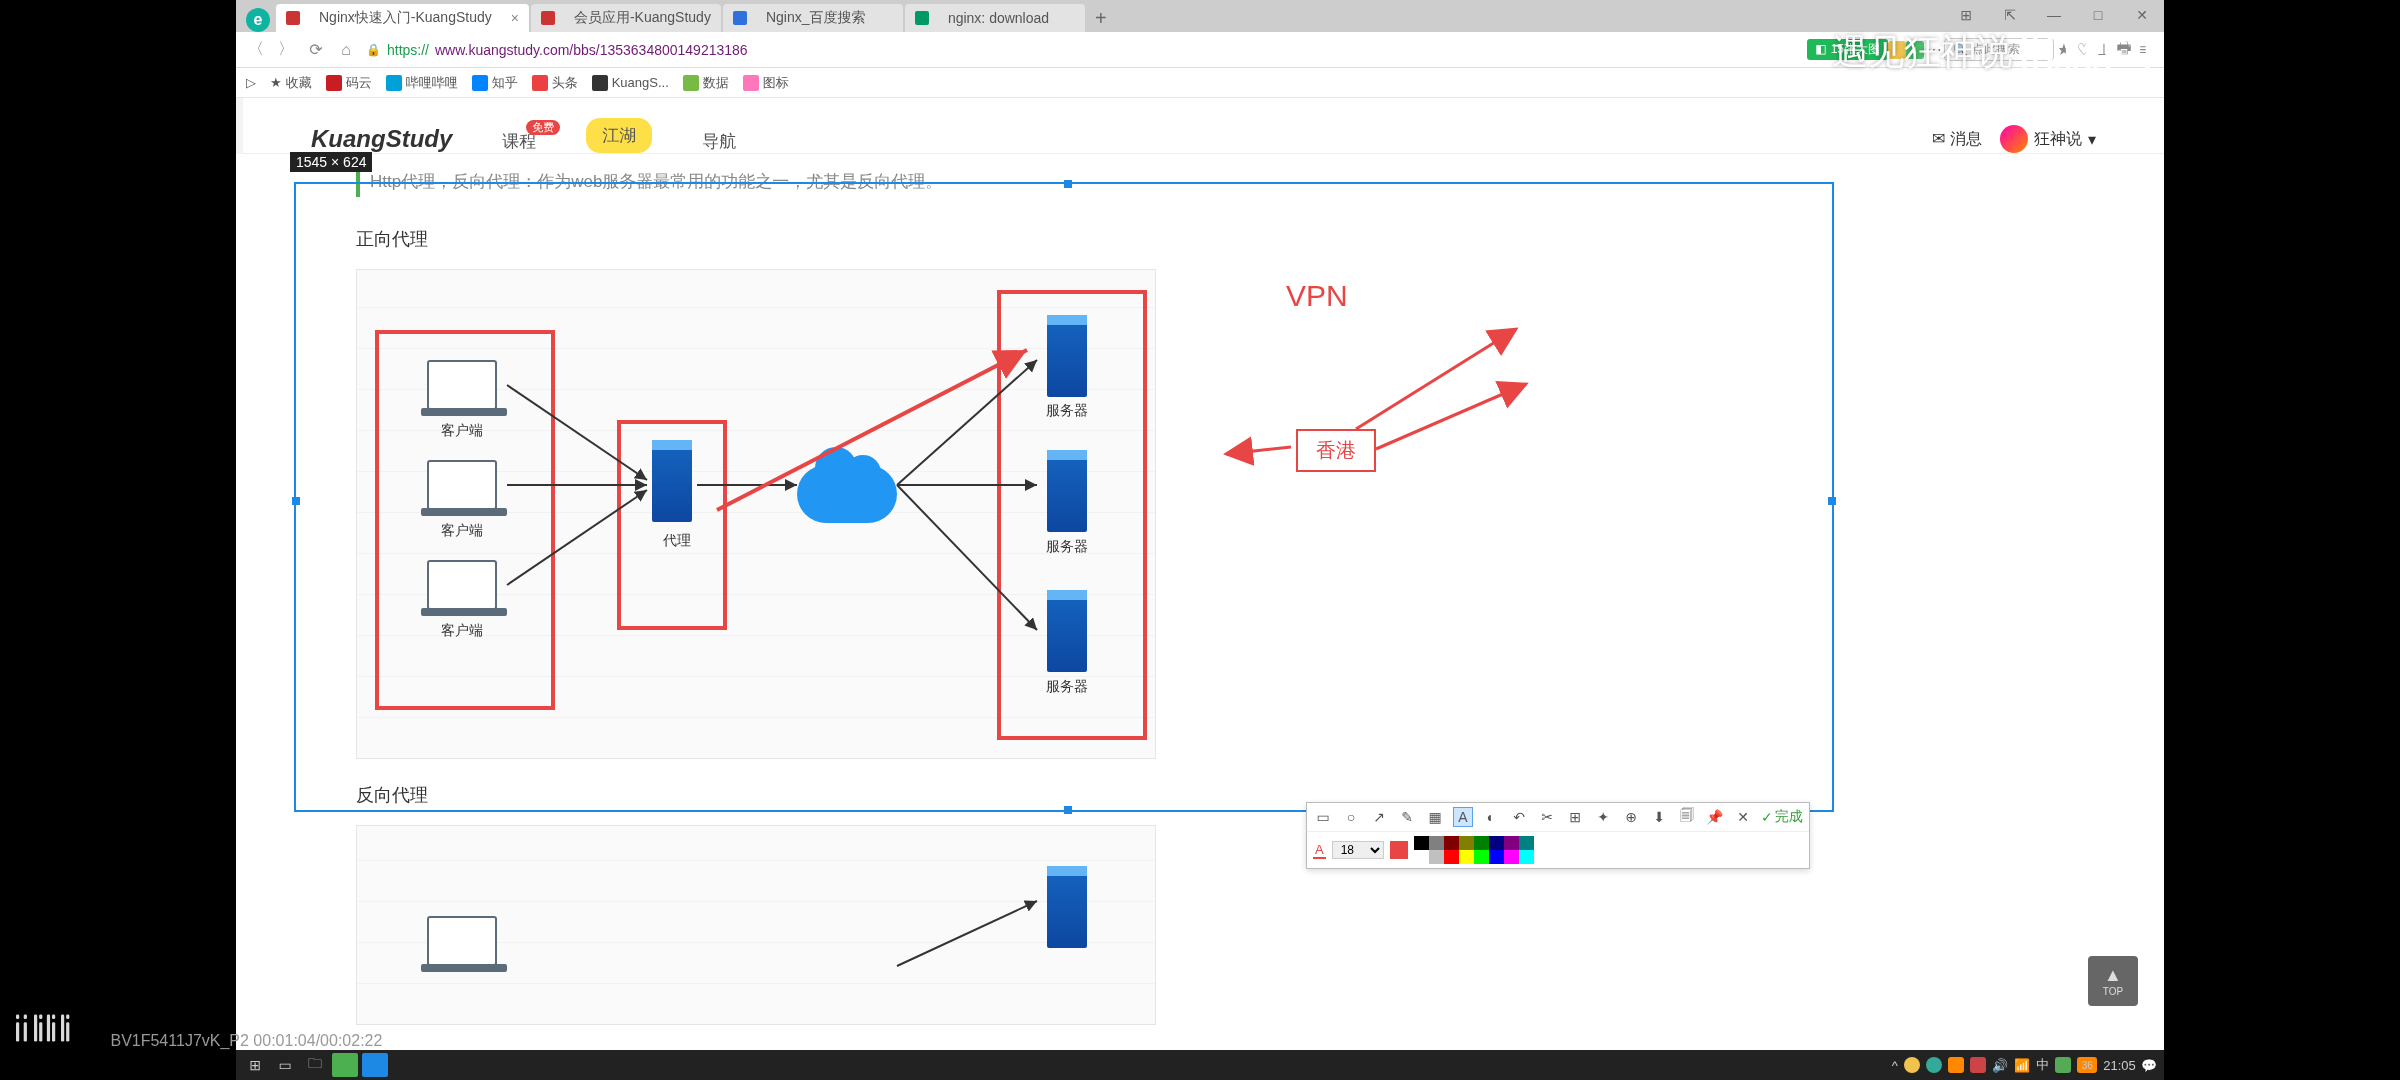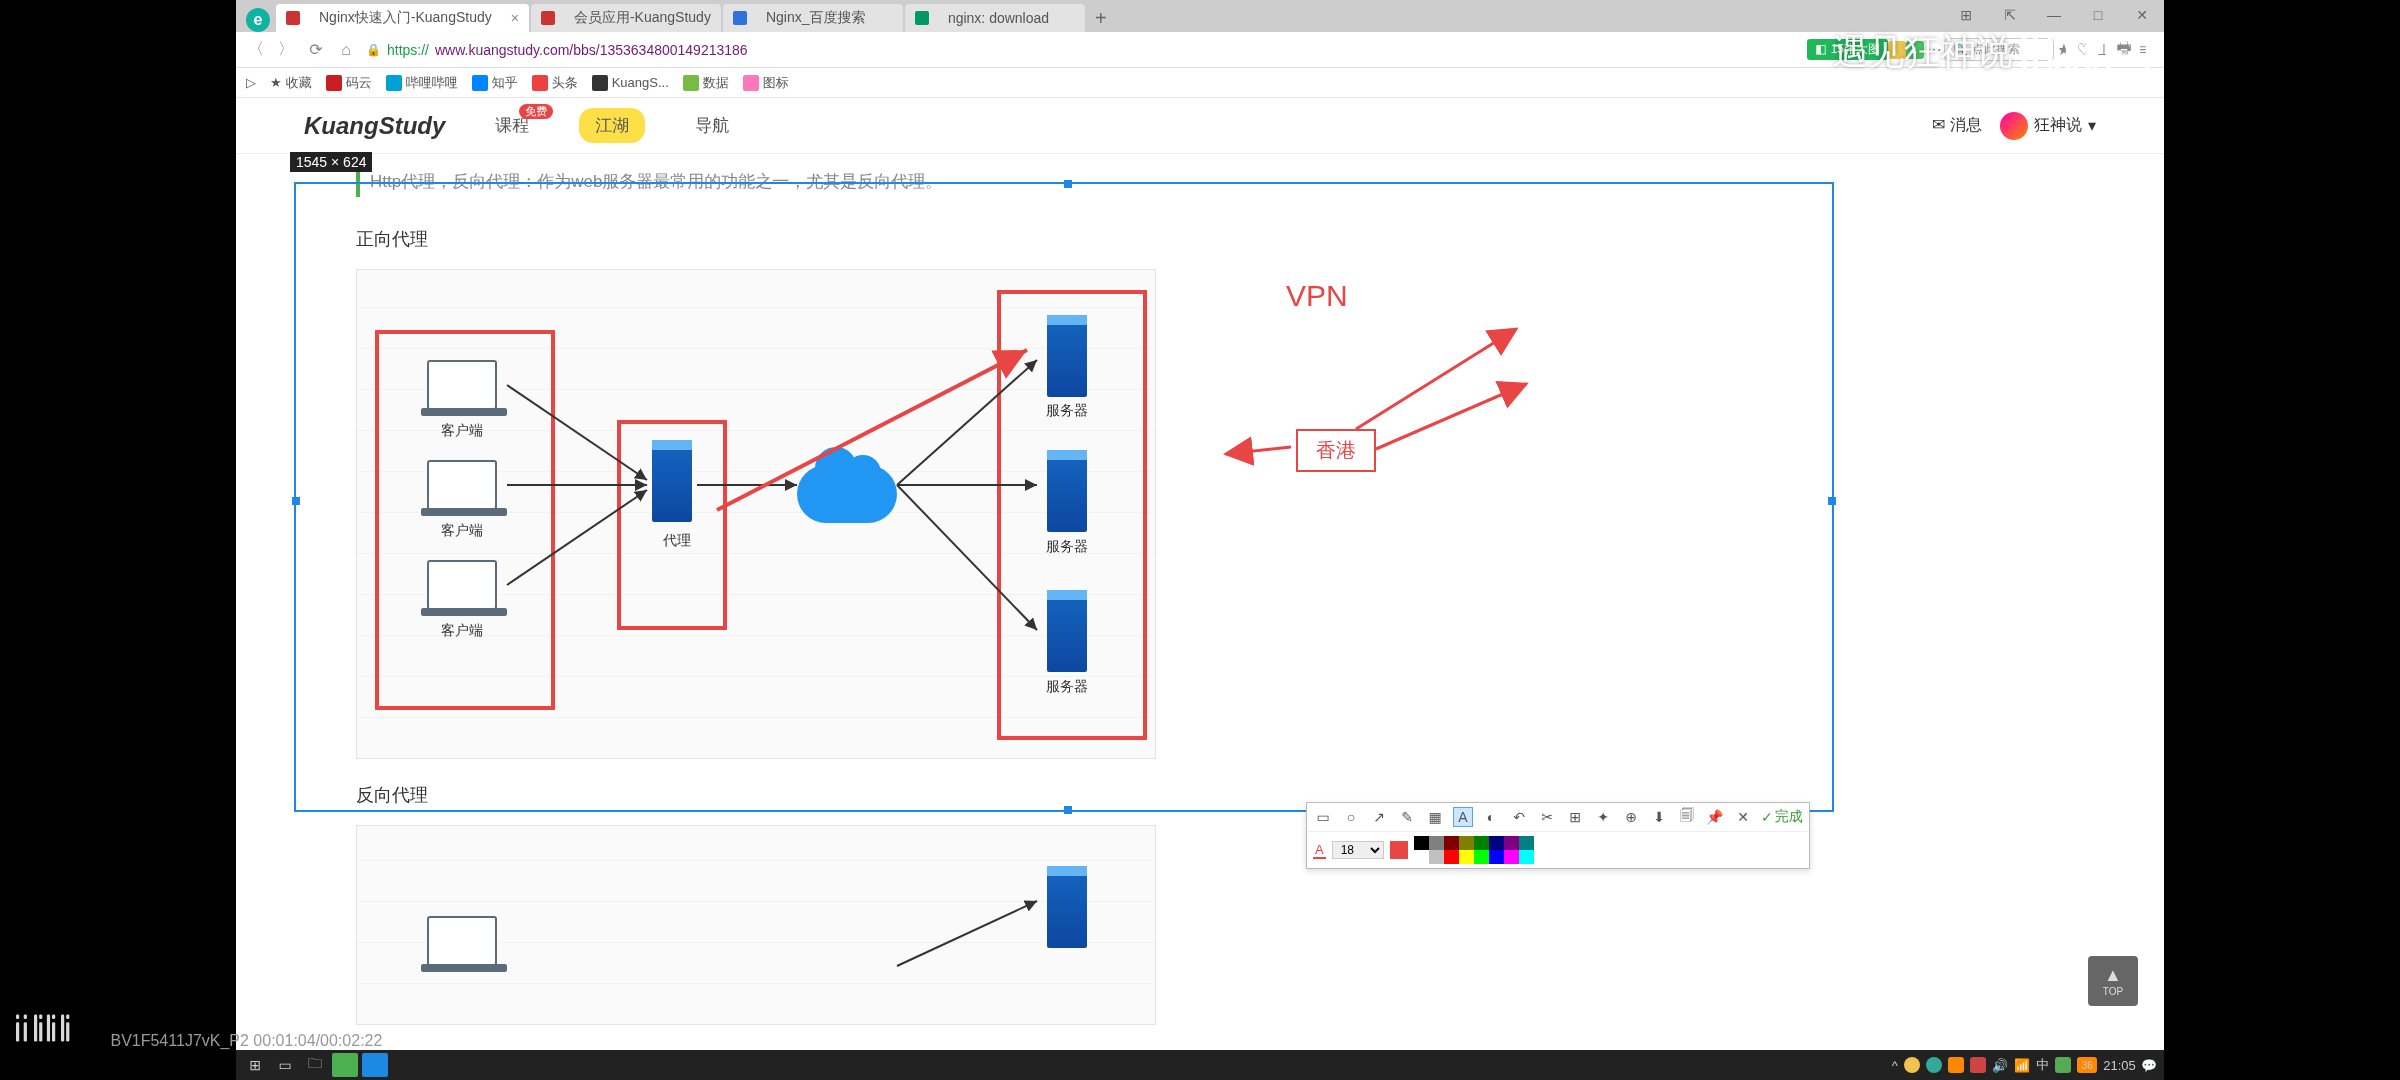--- a/index.html
+++ b/index.html
@@ -20,21 +20,21 @@
 .url-rest{color:#701a75;}
 .right-tools{display:flex;align-items:center;text-align:center;}
 .badge-green{background:#1fb95a;color:#fff;font-size:12px;padding:2px 8px;border-radius:3px;}
 .badge-yellow{width:18px;height:18px;background:#f0c34e;border-radius:3px;}
 .badge-green2{width:18px;height:18px;background:#4ac26b;border-radius:3px;display:flex;align-items:center;justify-content:center;color:#fff;font-size:12px;}
 .search-box{border:1px solid #ccc;border-radius:4px;padding:2px 8px;font-size:12px;color:#999;display:flex;align-items:center;gap:4px;width:110px;}
 .bookmarks{height:30px;background:#fff;display:flex;align-items:center;padding:0 10px;gap:14px;font-size:13px;color:#555;border-bottom:1px solid #e5e5e5;}
 .bm-item{display:flex;align-items:center;gap:4px;}
 .bm-icon{width:16px;height:16px;border-radius:2px;}
 .page{background:#f4f4f4;height:calc(100% - 112px);position:relative;}
-.site-header{height:56px;background:#fff;display:flex;align-items:center;padding:0 68px;border-bottom:1px solid #eee;}
+.site-header{height:56px;background:#fff;display:flex;align-items:flex-end;padding:0 68px;border-bottom:1px solid #eee;margin-left:7px;}
 .logo{font-size:24px;font-weight:bold;font-style:italic;color:#333;margin-right:50px;}
 .nav-link{font-size:17px;color:#555;margin-right:50px;position:relative;}
 .badge-free{position:absolute;top:-10px;right:-24px;background:#e84545;color:#fff;font-size:11px;padding:0 6px;border-radius:8px;}
 .nav-link.active{background:#fde047;padding:6px 16px;border-radius:14px;}
 .header-right{margin-left:auto;display:flex;align-items:center;gap:18px;font-size:16px;color:#333;}
 .avatar{width:28px;height:28px;border-radius:50%;background:linear-gradient(135deg,#f0a,#f80);}
 .content{position:relative;background:#fff;margin:0;height:calc(100% - 56px);padding-left:8px;}
 .dim-label{position:absolute;left:54px;top:-2px;background:#222;color:#fff;font-size:14px;padding:2px 6px;z-index:20;}
 .sel-rect{position:absolute;left:58px;top:28px;width:1540px;height:630px;border:2px solid #1e88e5;z-index:15;pointer-events:none;}
 .sel-handle{position:absolute;width:8px;height:8px;background:#1e88e5;}

